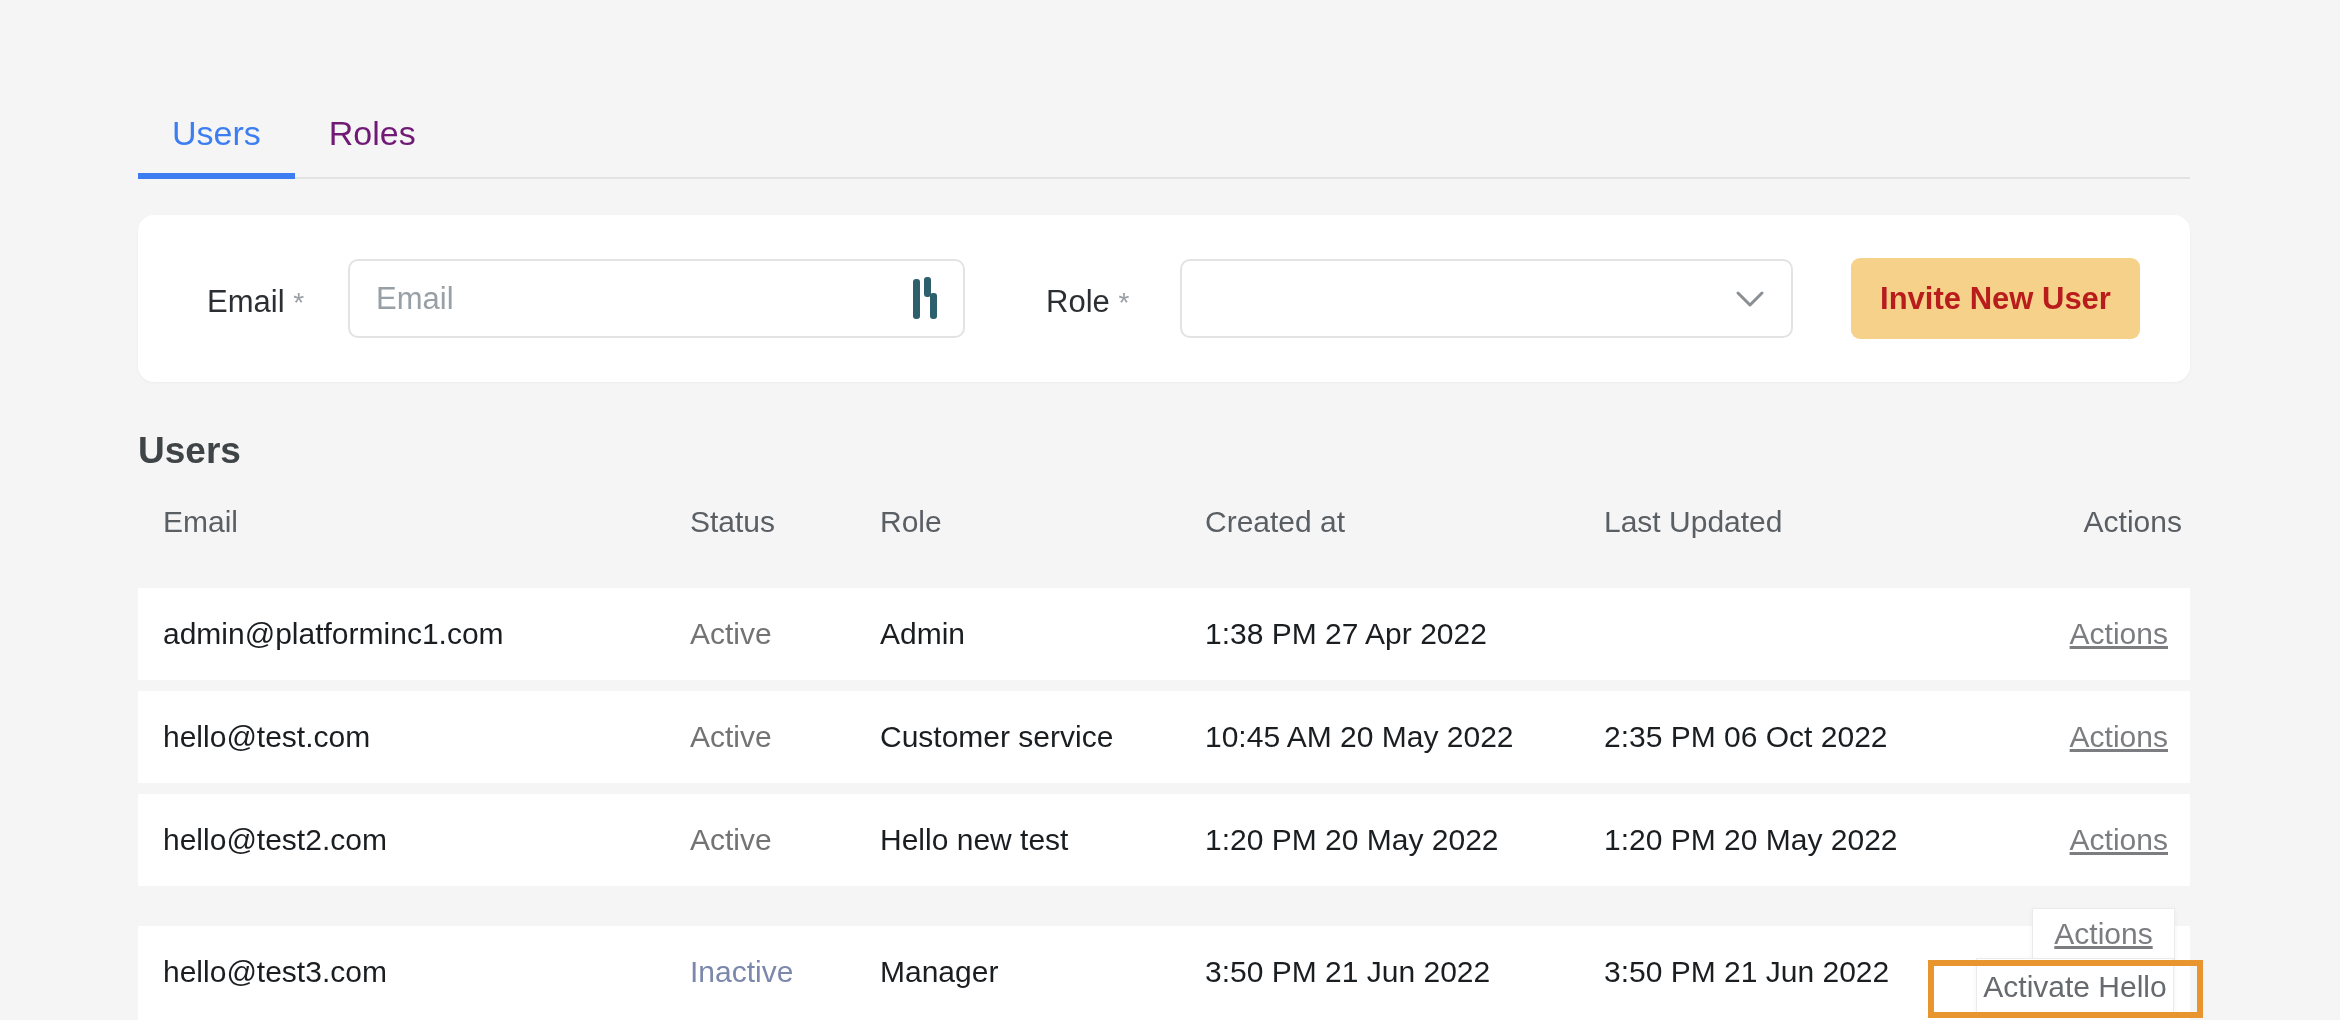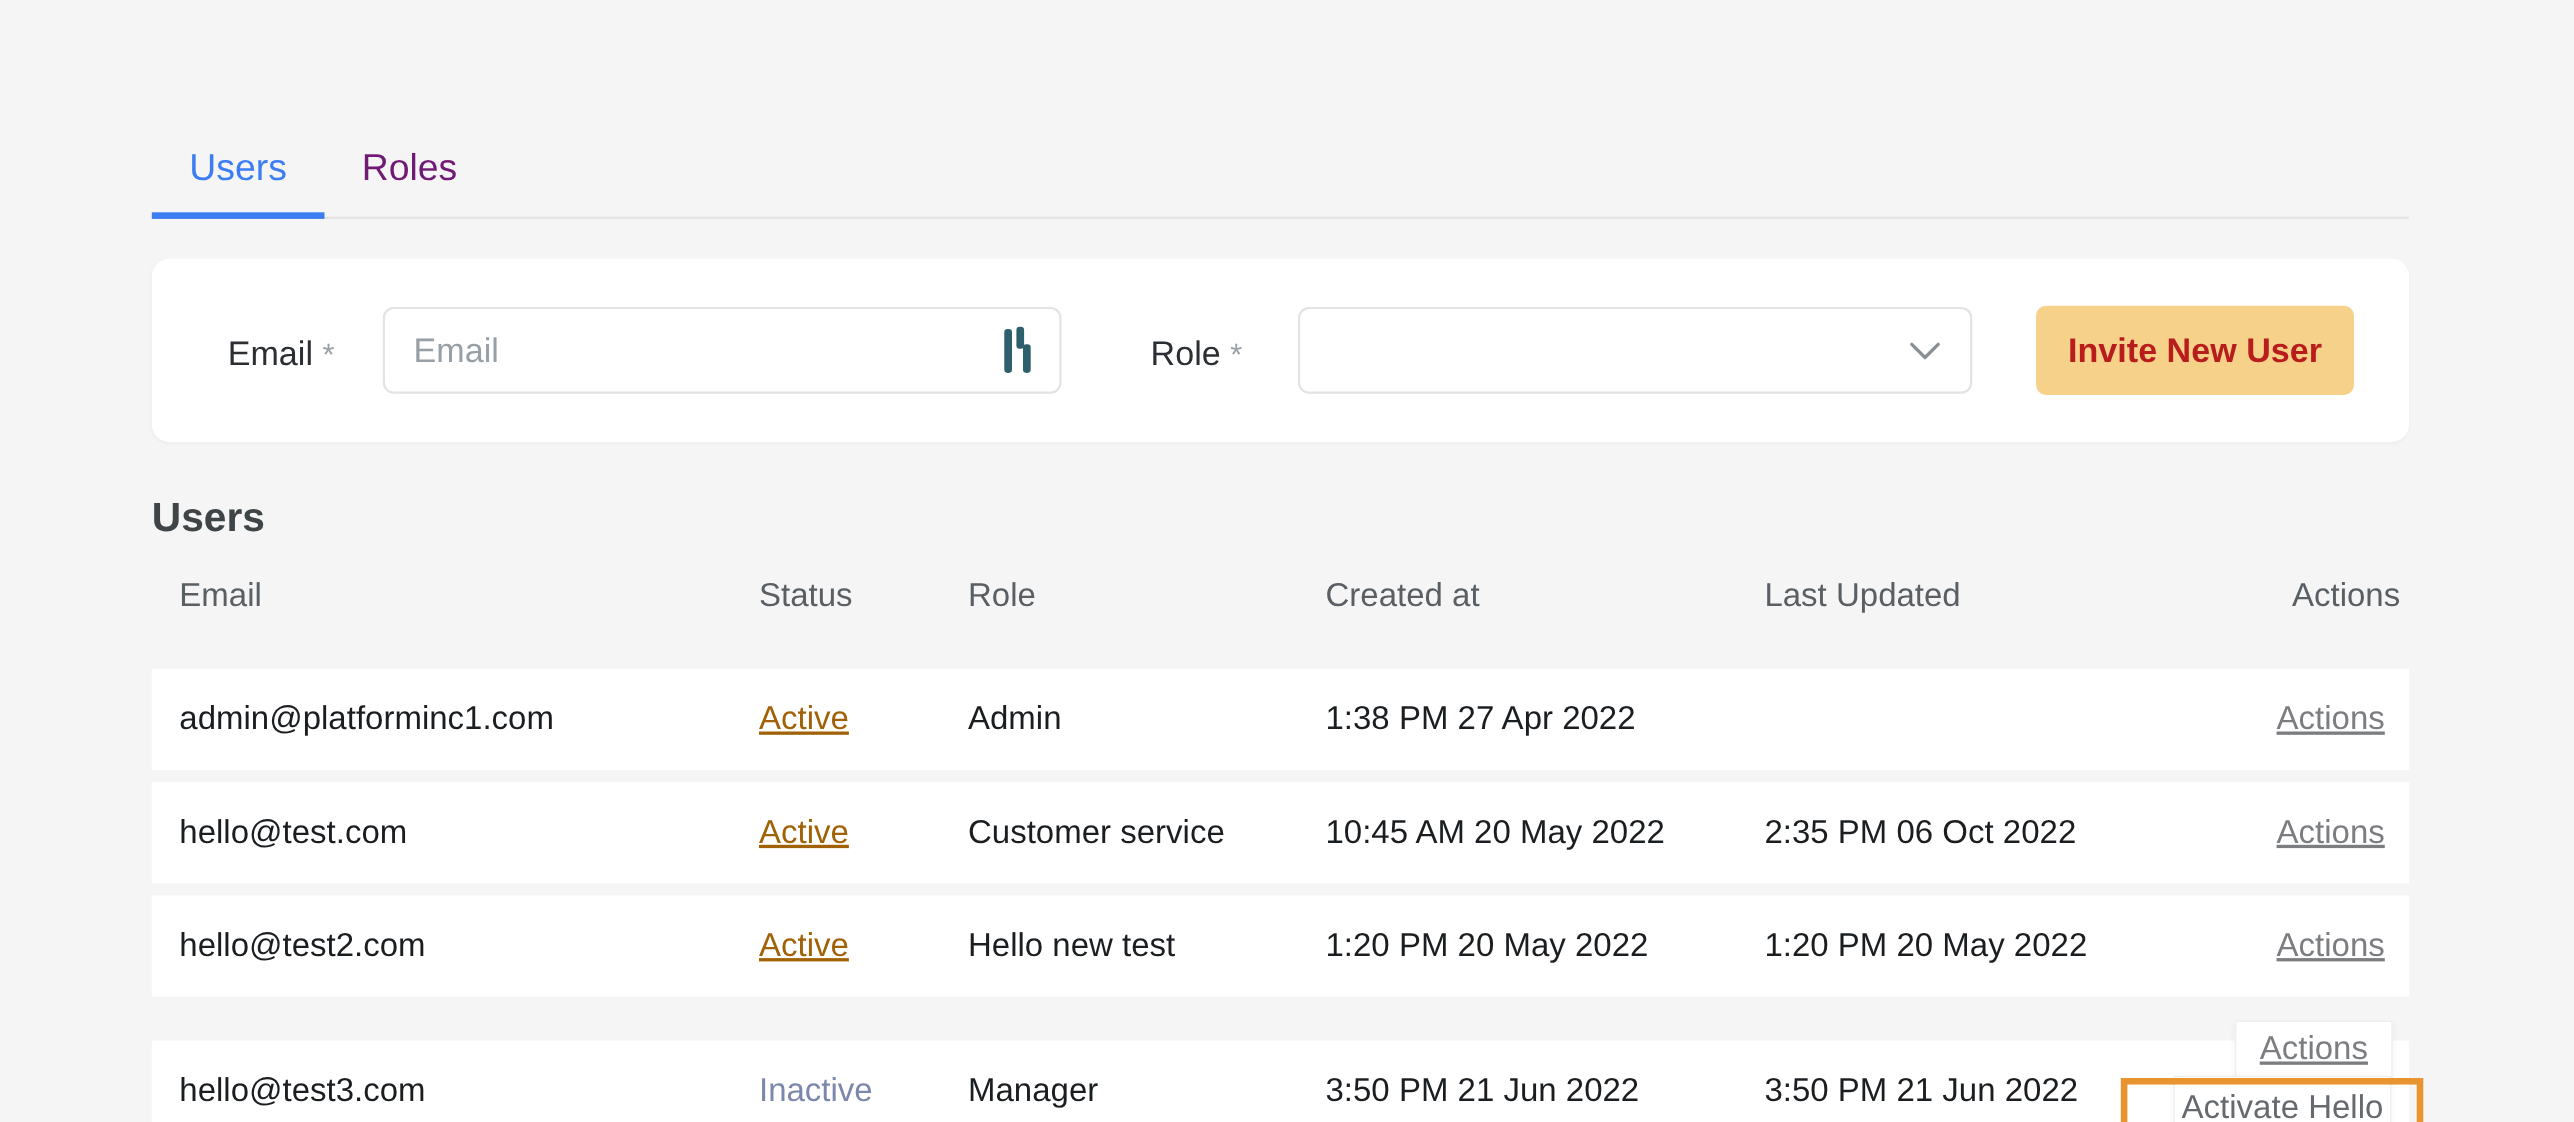--- a/index.html
+++ b/index.html
@@ -2,21 +2,21 @@
 <html><head>
 <meta charset="utf-8">
 <style>
   html,body{margin:0;padding:0;}
   body{
     width:2340px;height:1020px;overflow:hidden;position:relative;
     background:#f5f5f6;
     font-family:"Liberation Sans", sans-serif;
     -webkit-font-smoothing:antialiased;
   }
-  .content{position:absolute;left:138px;top:0;width:2052px;height:808px;margin-top:20px;}
+  .content{position:absolute;left:138px;top:0;width:2052px;height:808px;}
 
   
   .tab-bar{position:absolute;left:0;top:100px;width:2052px;display:flex;border-bottom:2px solid #e3e3e4;}
   .tab{padding:14px 34px 20px 34px;font-size:34px;color:#701a75;cursor:pointer;margin-bottom:-2px;}
   .tab.active{color:#3c7ef2;border-bottom:6px solid #3c7ef2;}
 
   
   .card{position:absolute;left:0;top:215px;width:2052px;height:167px;background:#ffffff;border-radius:16px;box-shadow:0 1px 3px rgba(0,0,0,0.04);}
   .field-label{position:absolute;top:69px;font-size:31px;color:#2b2f33;white-space:nowrap;}
   .field-label .req{color:#9aa0a6;font-size:28px;}
@@ -58,21 +58,21 @@
   .col-updated{left:1466px;}
   .col-actions{right:8px;text-align:right;}
   .trow{position:absolute;left:0;width:2052px;height:92px;background:#ffffff;font-size:30px;color:#1b1e21;}
   .trow .cell{top:0;line-height:92px;height:92px;}
   .trow .col-actions{right:22px;}
   .row-0{top:588px;}
   .row-1{top:691px;}
   .row-2{top:794px;}
   .row-3{top:926px;text-align:right;}
   .row-4{top:1000px;}
-  .status-active{color:#a16207;text-decoration:underline;}
+  .status-active{color:#737373;}
   .status-inactive{color:#7b88ab;}
   .actions-link{color:#7b7d80;text-decoration:underline;cursor:pointer;}
 
   
   .actions-popup{
     position:absolute;left:1894px;top:908px;width:141px;height:50px;z-index:5;
     background:#ffffff;border:1px solid #ebebeb;box-shadow:0 2px 6px rgba(0,0,0,0.05);
     text-align:center;line-height:50px;font-size:30px;
   }
   .menu-item{

